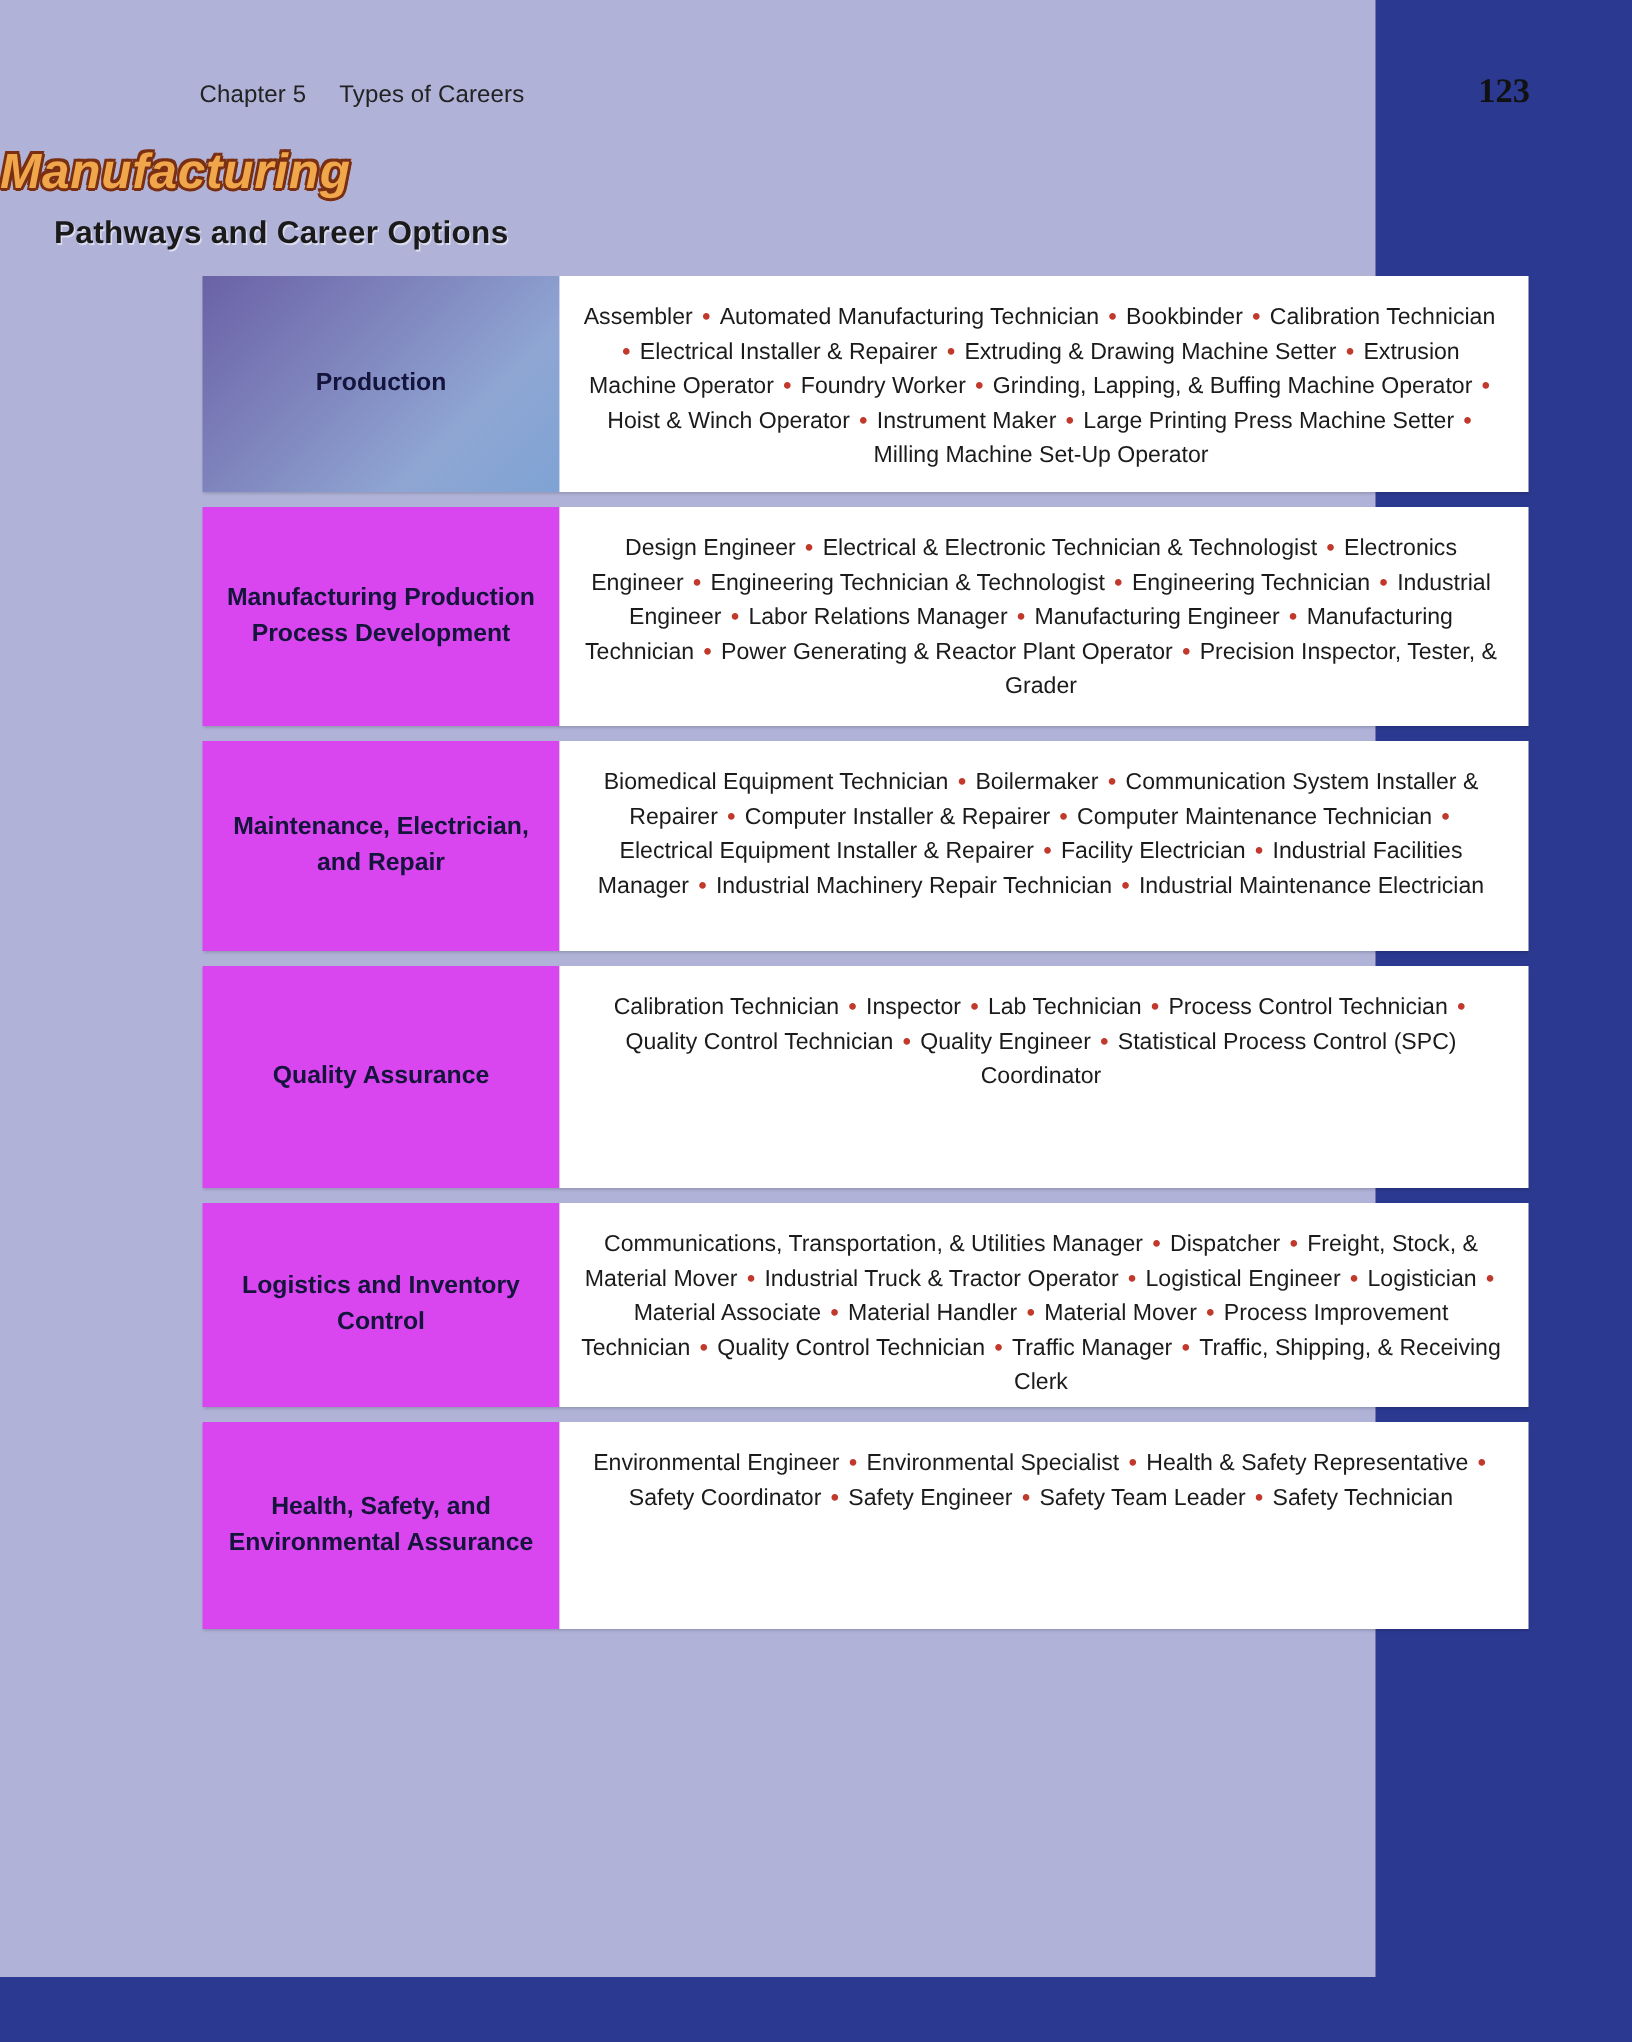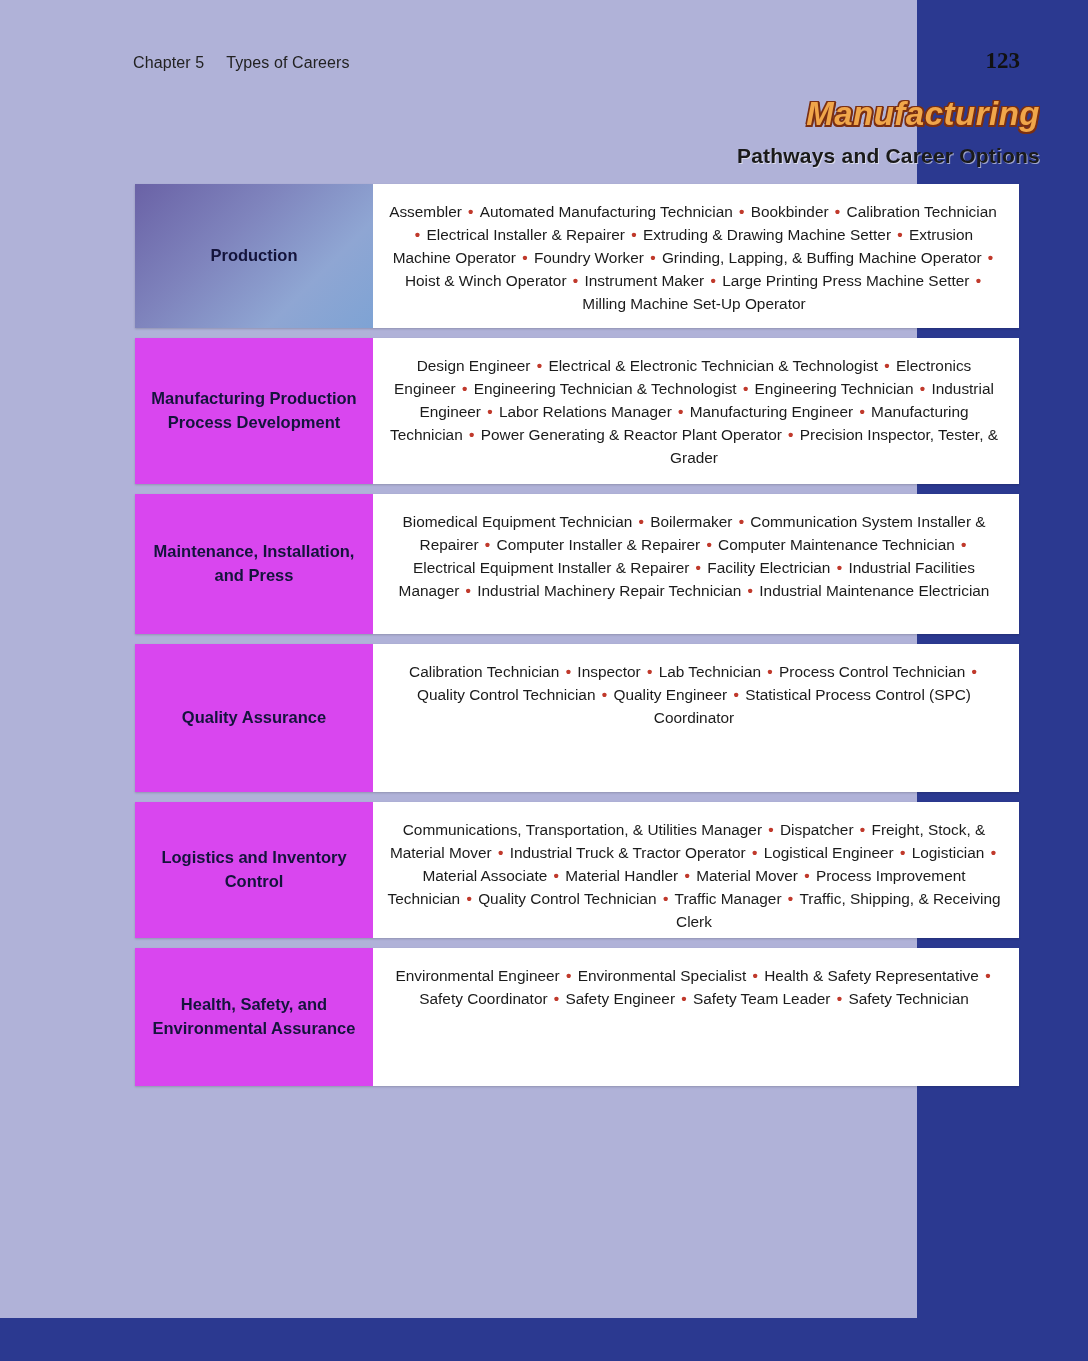--- a/index.html
+++ b/index.html
@@ -49,21 +49,21 @@
     font-family: "Liberation Serif", serif;
     font-size: 23px;
     font-weight: bold;
     color: #111;
   }
   .title-block {
     position: absolute;
     left: 0;
     top: 95px;
     width: 1040px;
-    text-align: right;
+    text-align: left;
   }
   .main-title {
     font-size: 33px;
     font-weight: bold;
     font-style: italic;
     color: #f0a64a;
     letter-spacing: 0.5px;
     text-shadow:
       -1.5px -1.5px 0 #7a2f12,
       1.5px -1.5px 0 #7a2f12,
@@ -169,21 +169,21 @@
     <div class="table">
       <div class="row row-0 r0">
         <div class="cat-cell">Production</div>
         <div class="jobs-cell"><span>Assembler</span><span class="sep"> • </span><span>Automated Manufacturing Technician</span><span class="sep"> • </span><span>Bookbinder</span><span class="sep"> • </span><span>Calibration Technician</span><span class="sep"> • </span><span>Electrical Installer &amp; Repairer</span><span class="sep"> • </span><span>Extruding &amp; Drawing Machine Setter</span><span class="sep"> • </span><span>Extrusion Machine Operator</span><span class="sep"> • </span><span>Foundry Worker</span><span class="sep"> • </span><span>Grinding, Lapping, &amp; Buffing Machine Operator</span><span class="sep"> • </span><span>Hoist &amp; Winch Operator</span><span class="sep"> • </span><span>Instrument Maker</span><span class="sep"> • </span><span>Large Printing Press Machine Setter</span><span class="sep"> • </span><span>Milling Machine Set-Up Operator</span></div>
       </div>
       <div class="row row-1 r1">
         <div class="cat-cell">Manufacturing Production Process Development</div>
         <div class="jobs-cell"><span>Design Engineer</span><span class="sep"> • </span><span>Electrical &amp; Electronic Technician &amp; Technologist</span><span class="sep"> • </span><span>Electronics Engineer</span><span class="sep"> • </span><span>Engineering Technician &amp; Technologist</span><span class="sep"> • </span><span>Engineering Technician</span><span class="sep"> • </span><span>Industrial Engineer</span><span class="sep"> • </span><span>Labor Relations Manager</span><span class="sep"> • </span><span>Manufacturing Engineer</span><span class="sep"> • </span><span>Manufacturing Technician</span><span class="sep"> • </span><span>Power Generating &amp; Reactor Plant Operator</span><span class="sep"> • </span><span>Precision Inspector, Tester, &amp; Grader</span></div>
       </div>
       <div class="row row-2 r2">
-        <div class="cat-cell">Maintenance, Installation, and Press</div>
+        <div class="cat-cell">Maintenance, Electrician, and Repair</div>
         <div class="jobs-cell"><span>Biomedical Equipment Technician</span><span class="sep"> • </span><span>Boilermaker</span><span class="sep"> • </span><span>Communication System Installer &amp; Repairer</span><span class="sep"> • </span><span>Computer Installer &amp; Repairer</span><span class="sep"> • </span><span>Computer Maintenance Technician</span><span class="sep"> • </span><span>Electrical Equipment Installer &amp; Repairer</span><span class="sep"> • </span><span>Facility Electrician</span><span class="sep"> • </span><span>Industrial Facilities Manager</span><span class="sep"> • </span><span>Industrial Machinery Repair Technician</span><span class="sep"> • </span><span>Industrial Maintenance Electrician</span></div>
       </div>
       <div class="row row-3 r3">
         <div class="cat-cell">Quality Assurance</div>
         <div class="jobs-cell"><span>Calibration Technician</span><span class="sep"> • </span><span>Inspector</span><span class="sep"> • </span><span>Lab Technician</span><span class="sep"> • </span><span>Process Control Technician</span><span class="sep"> • </span><span>Quality Control Technician</span><span class="sep"> • </span><span>Quality Engineer</span><span class="sep"> • </span><span>Statistical Process Control (SPC) Coordinator</span></div>
       </div>
       <div class="row row-4 r4">
         <div class="cat-cell">Logistics and Inventory Control</div>
         <div class="jobs-cell"><span>Communications, Transportation, &amp; Utilities Manager</span><span class="sep"> • </span><span>Dispatcher</span><span class="sep"> • </span><span>Freight, Stock, &amp; Material Mover</span><span class="sep"> • </span><span>Industrial Truck &amp; Tractor Operator</span><span class="sep"> • </span><span>Logistical Engineer</span><span class="sep"> • </span><span>Logistician</span><span class="sep"> • </span><span>Material Associate</span><span class="sep"> • </span><span>Material Handler</span><span class="sep"> • </span><span>Material Mover</span><span class="sep"> • </span><span>Process Improvement Technician</span><span class="sep"> • </span><span>Quality Control Technician</span><span class="sep"> • </span><span>Traffic Manager</span><span class="sep"> • </span><span>Traffic, Shipping, &amp; Receiving Clerk</span></div>
       </div>

